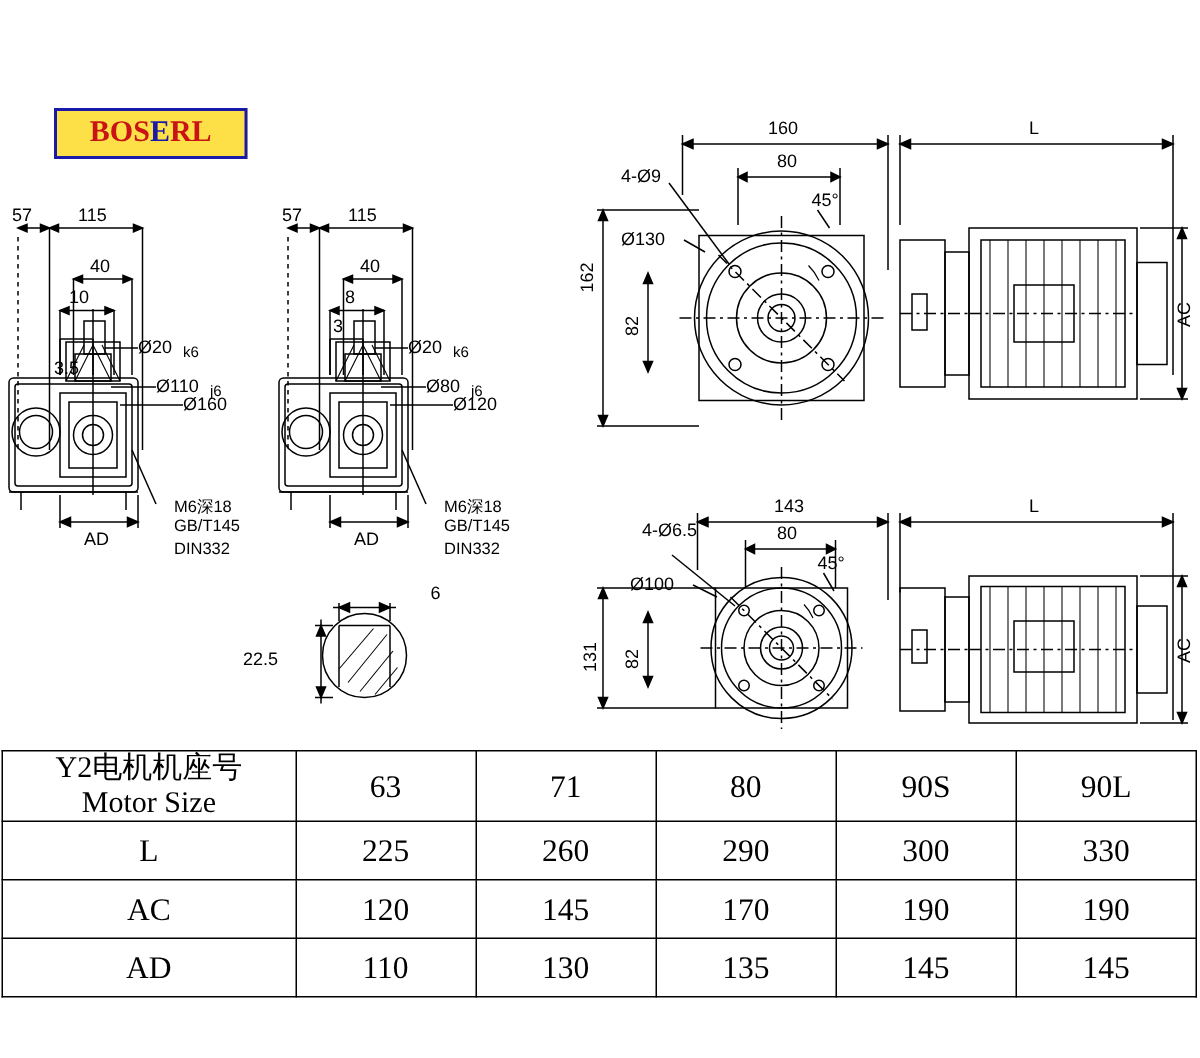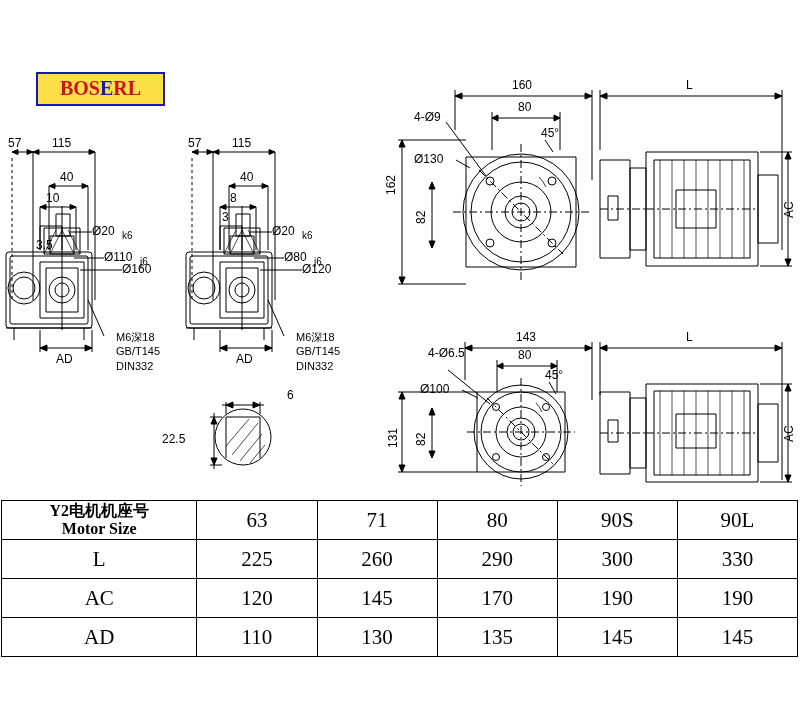--- a/index.html
+++ b/index.html
@@ -46,21 +46,21 @@
     border-collapse:collapse;
     font-family:"Liberation Serif", serif;
   }
   .tbl td{
     border:1px solid #000;
     text-align:center;
     font-size:21px;
     height:38px;
     padding:0;
   }
-  .tbl td.head{width:196px;font-size:16px;line-height:1.15;font-weight:bold;}
+  .tbl td.head{width:196px;font-size:20px;line-height:1.15;}
   .tbl td.head .cn{font-family:"Liberation Serif",serif;}
   .tbl td.rowlabel{width:196px;font-size:21px;}
   .tbl td.val{width:120px;margin-left:30px;}
 </style>
 </head>
 <body>
 
 <div class="root">
 
 

